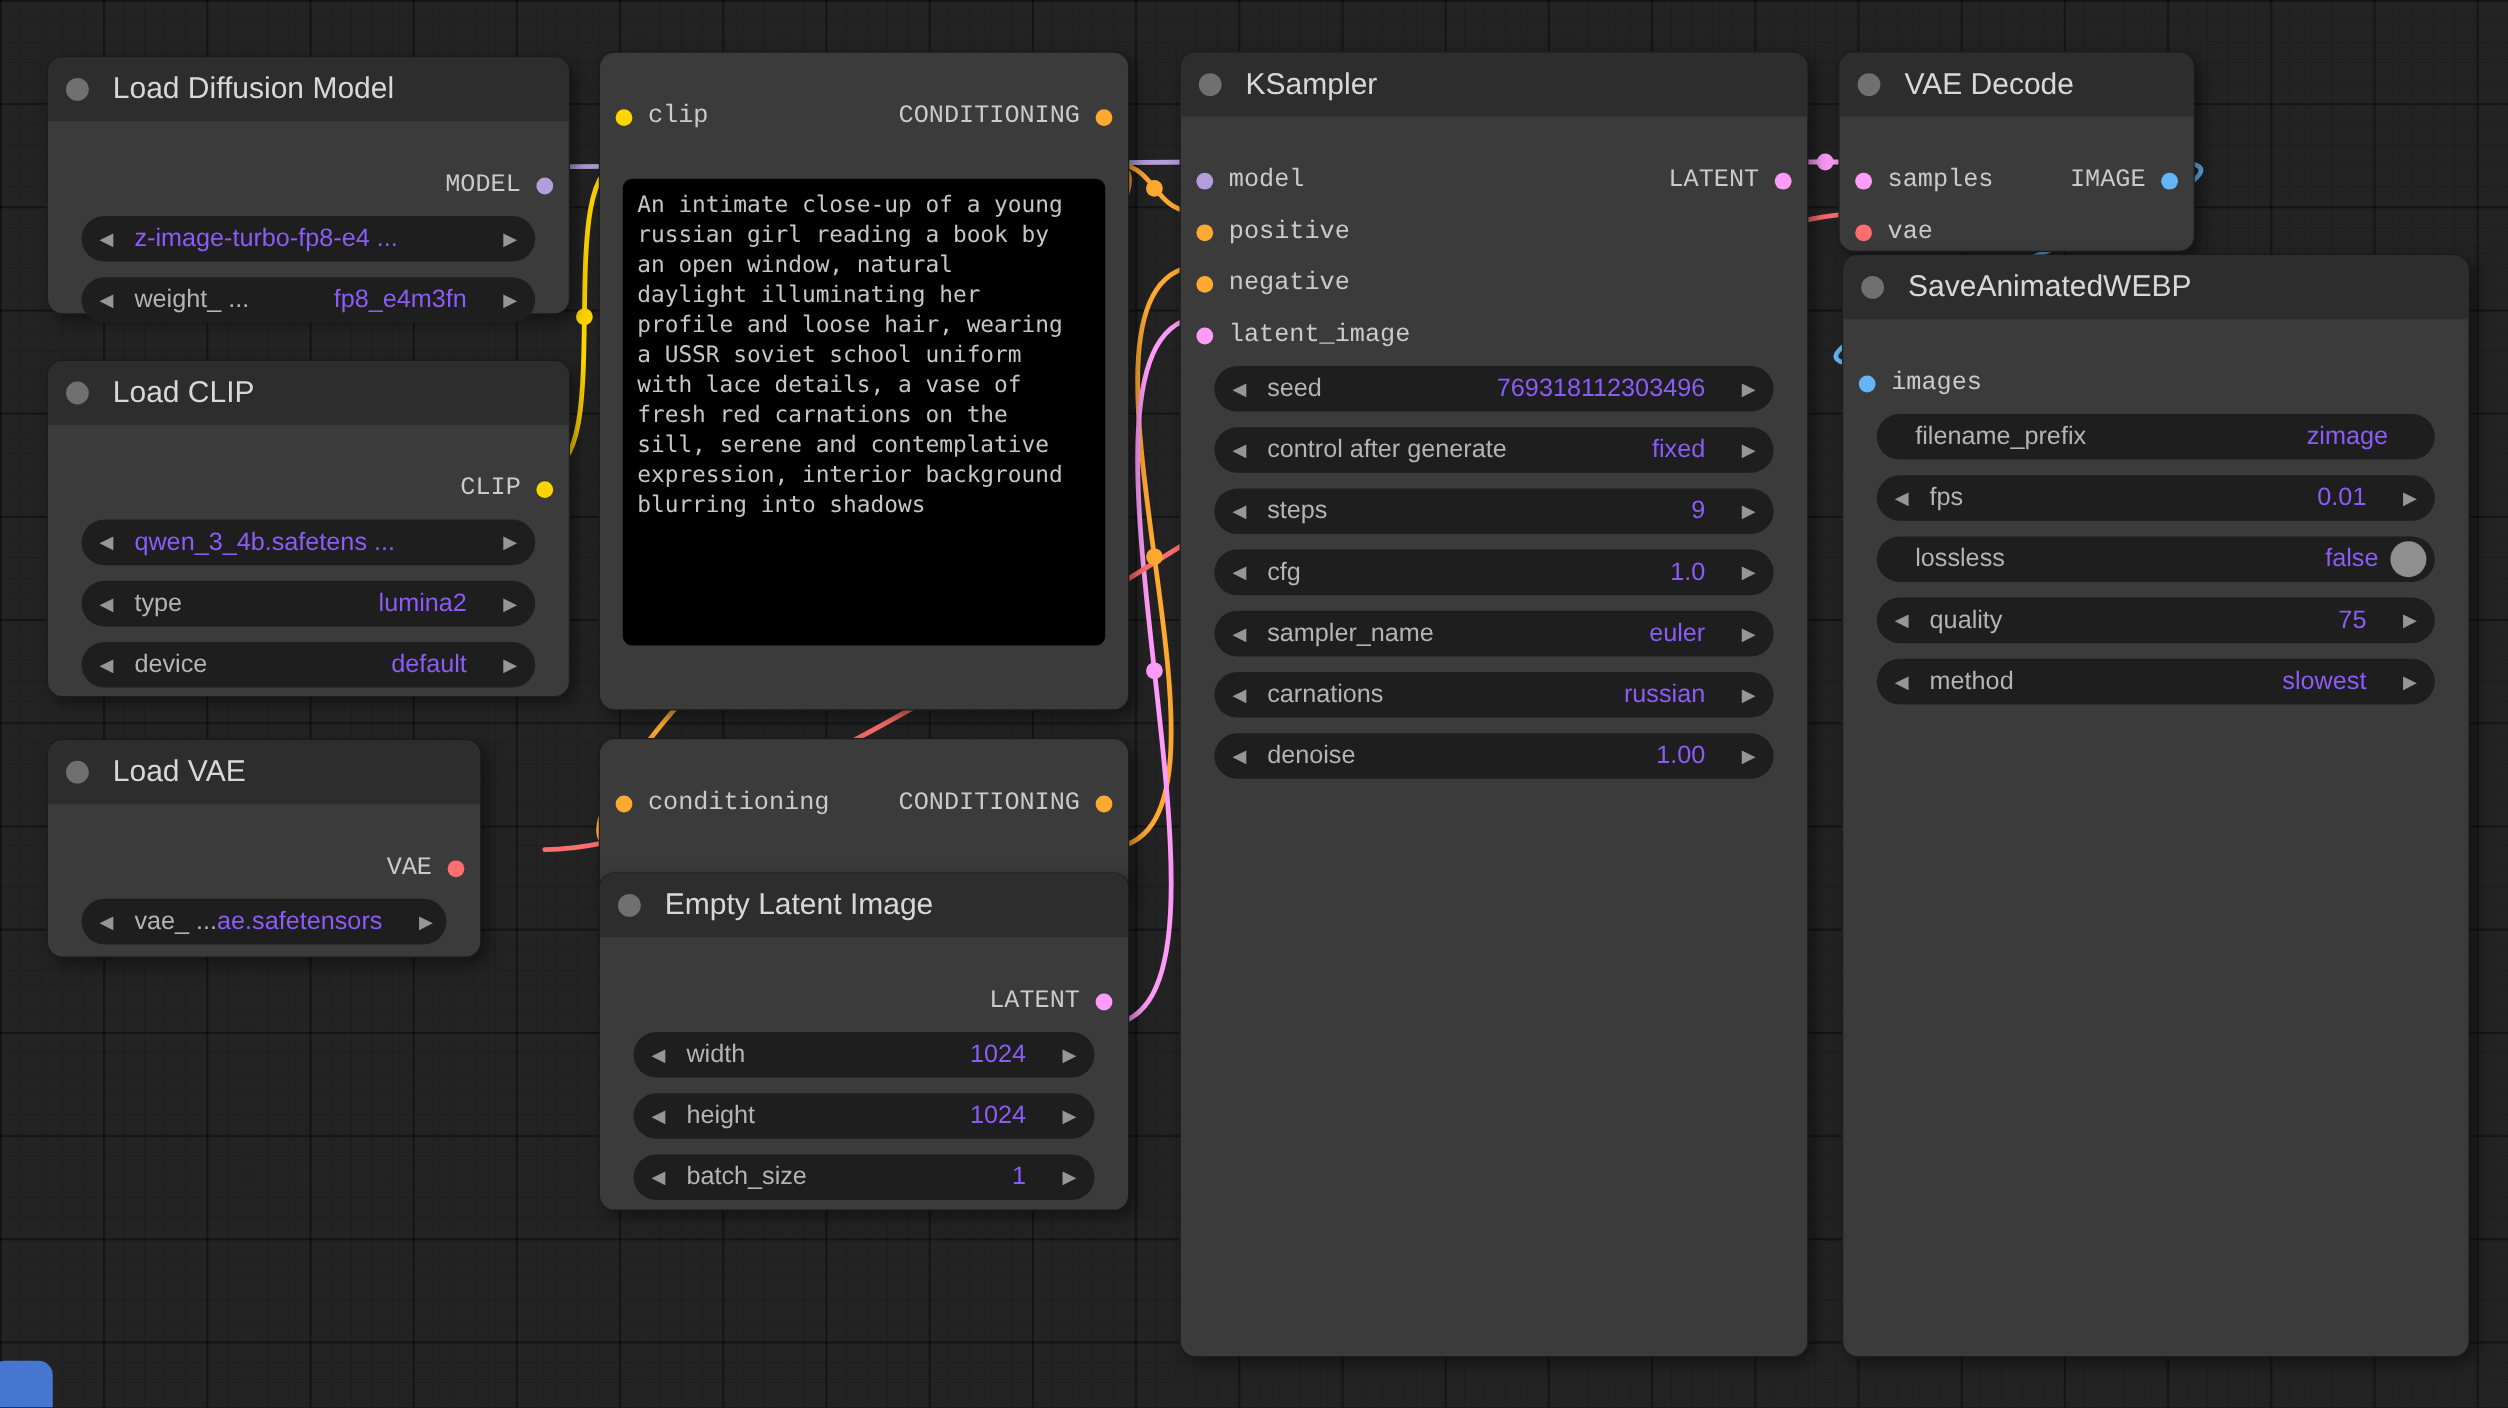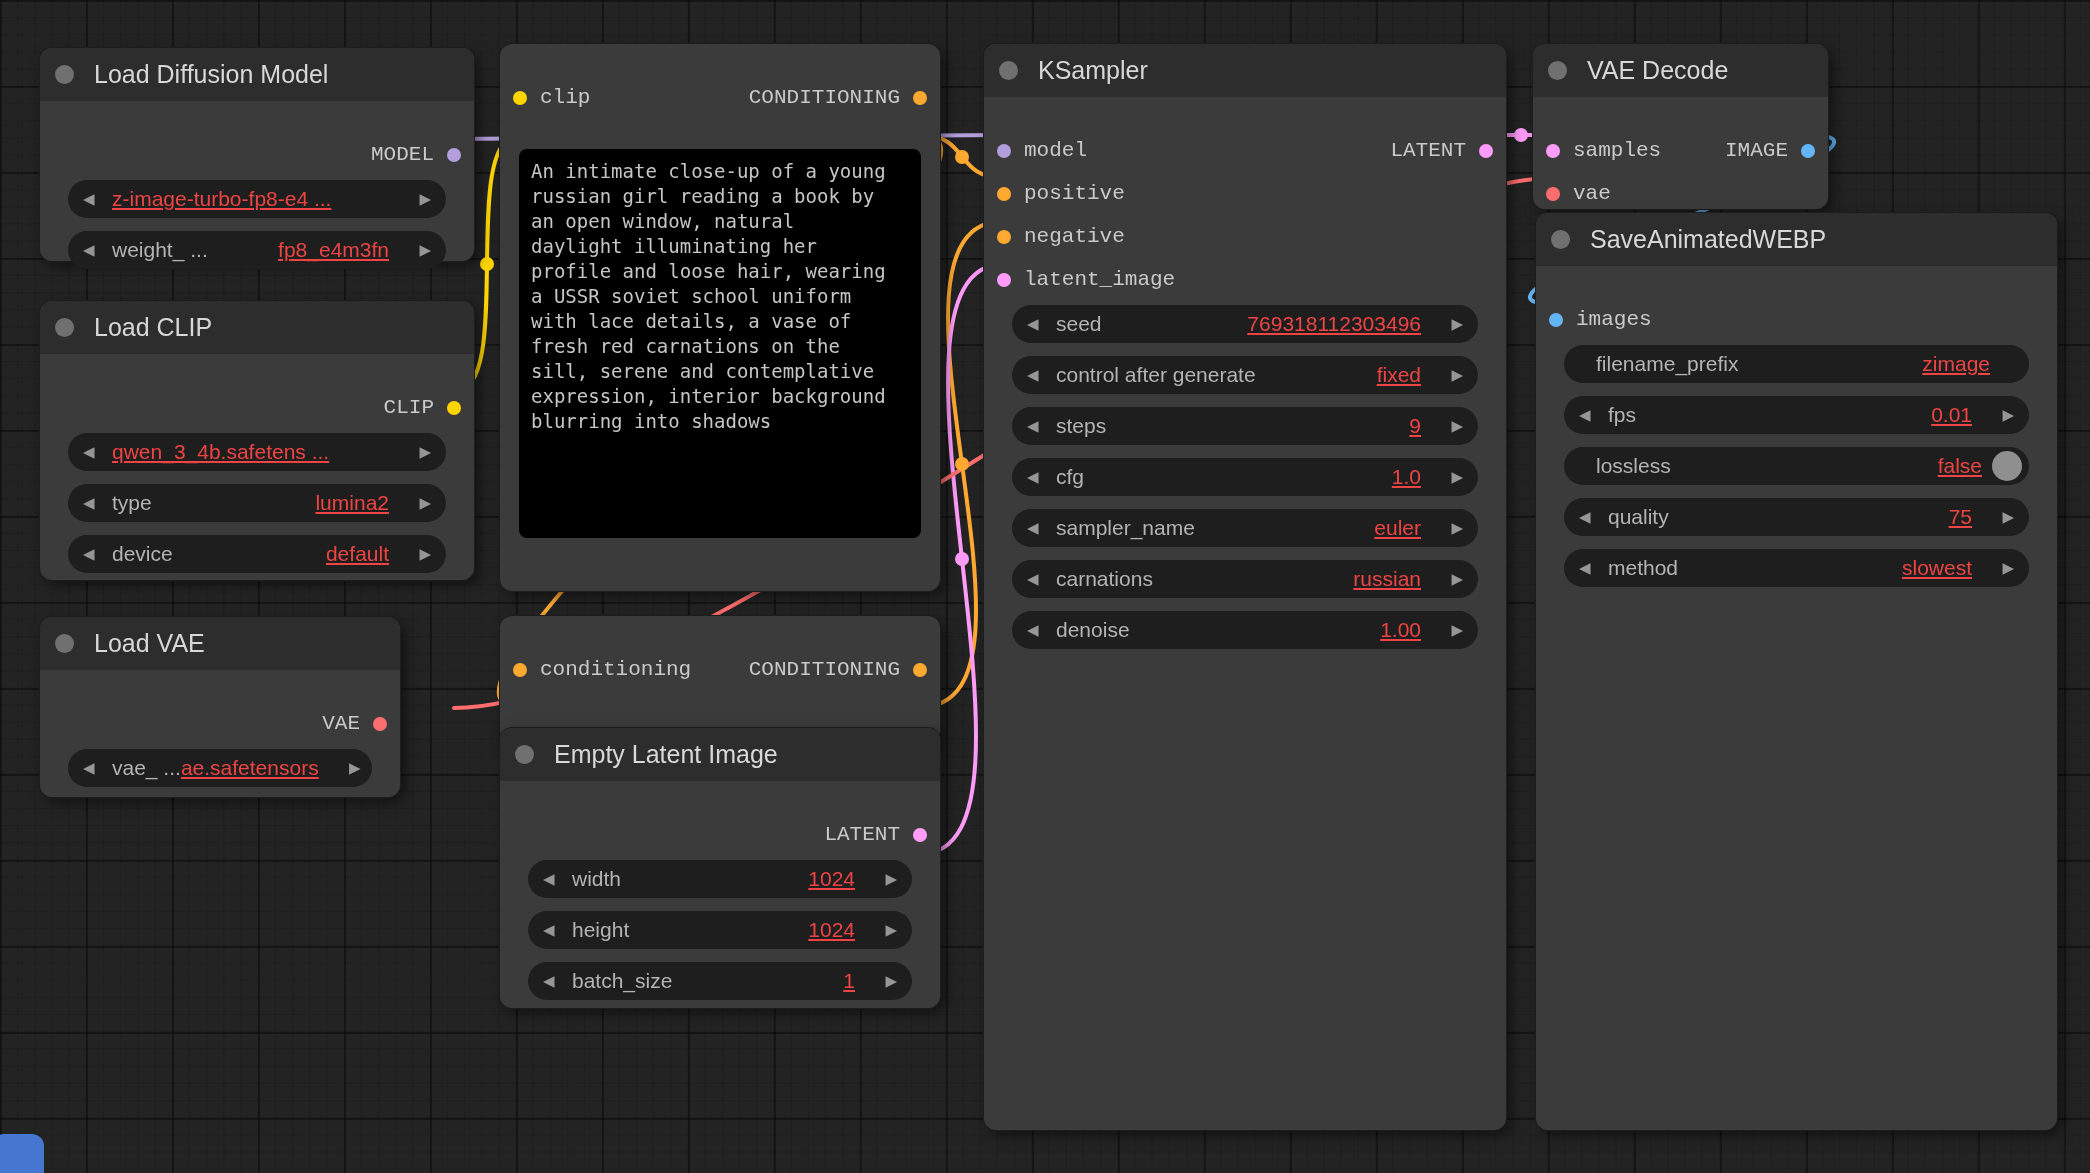--- a/index.html
+++ b/index.html
@@ -37,21 +37,21 @@
   .port.out{ right:13px; }
   .widgets{ padding:4px 28px 0; }
   .widget{
     height:38px; border-radius:19px; background:#1e1e1e; margin-bottom:13px;
     display:flex; align-items:center; padding:0 15px; font-size:21px;
   }
   .arrow{ font-family:"DejaVu Sans", sans-serif; font-size:15px; color:#969696; flex:none; width:18px; line-height:1; }
   .arrow.r{ text-align:right; }
   .wlabel{ color:#b4b4b4; margin-left:11px; white-space:nowrap; }
   .widget.noarrow .wlabel{ margin-left:17px; }
-  .wvalue{ color:#ef4444; margin-left:auto; margin-right:24px; white-space:nowrap;text-decoration:underline; }
+  .wvalue{ color:#8b5cf6; margin-left:auto; margin-right:24px; white-space:nowrap; }
   .wvalue.vleft{ margin-left:11px; margin-right:0; }
   .wvalue.toggle-val{ margin-right:10px; }
   .knob{ width:30px; height:30px; border-radius:50%; background:#8f8f8f; flex:none; margin-right:-8px; }
   .prompt{
     margin:30px 19px 0; height:389px; background:#000000; border-radius:8px;
     padding:10px 12px; font-family:"DejaVu Sans Mono", monospace;
     font-size:19px; line-height:25px; color:#c6c6c6; white-space:pre-wrap; overflow:hidden;
   }
   .corner{ position:absolute; z-index:3; border-radius:12px; }
 </style>

